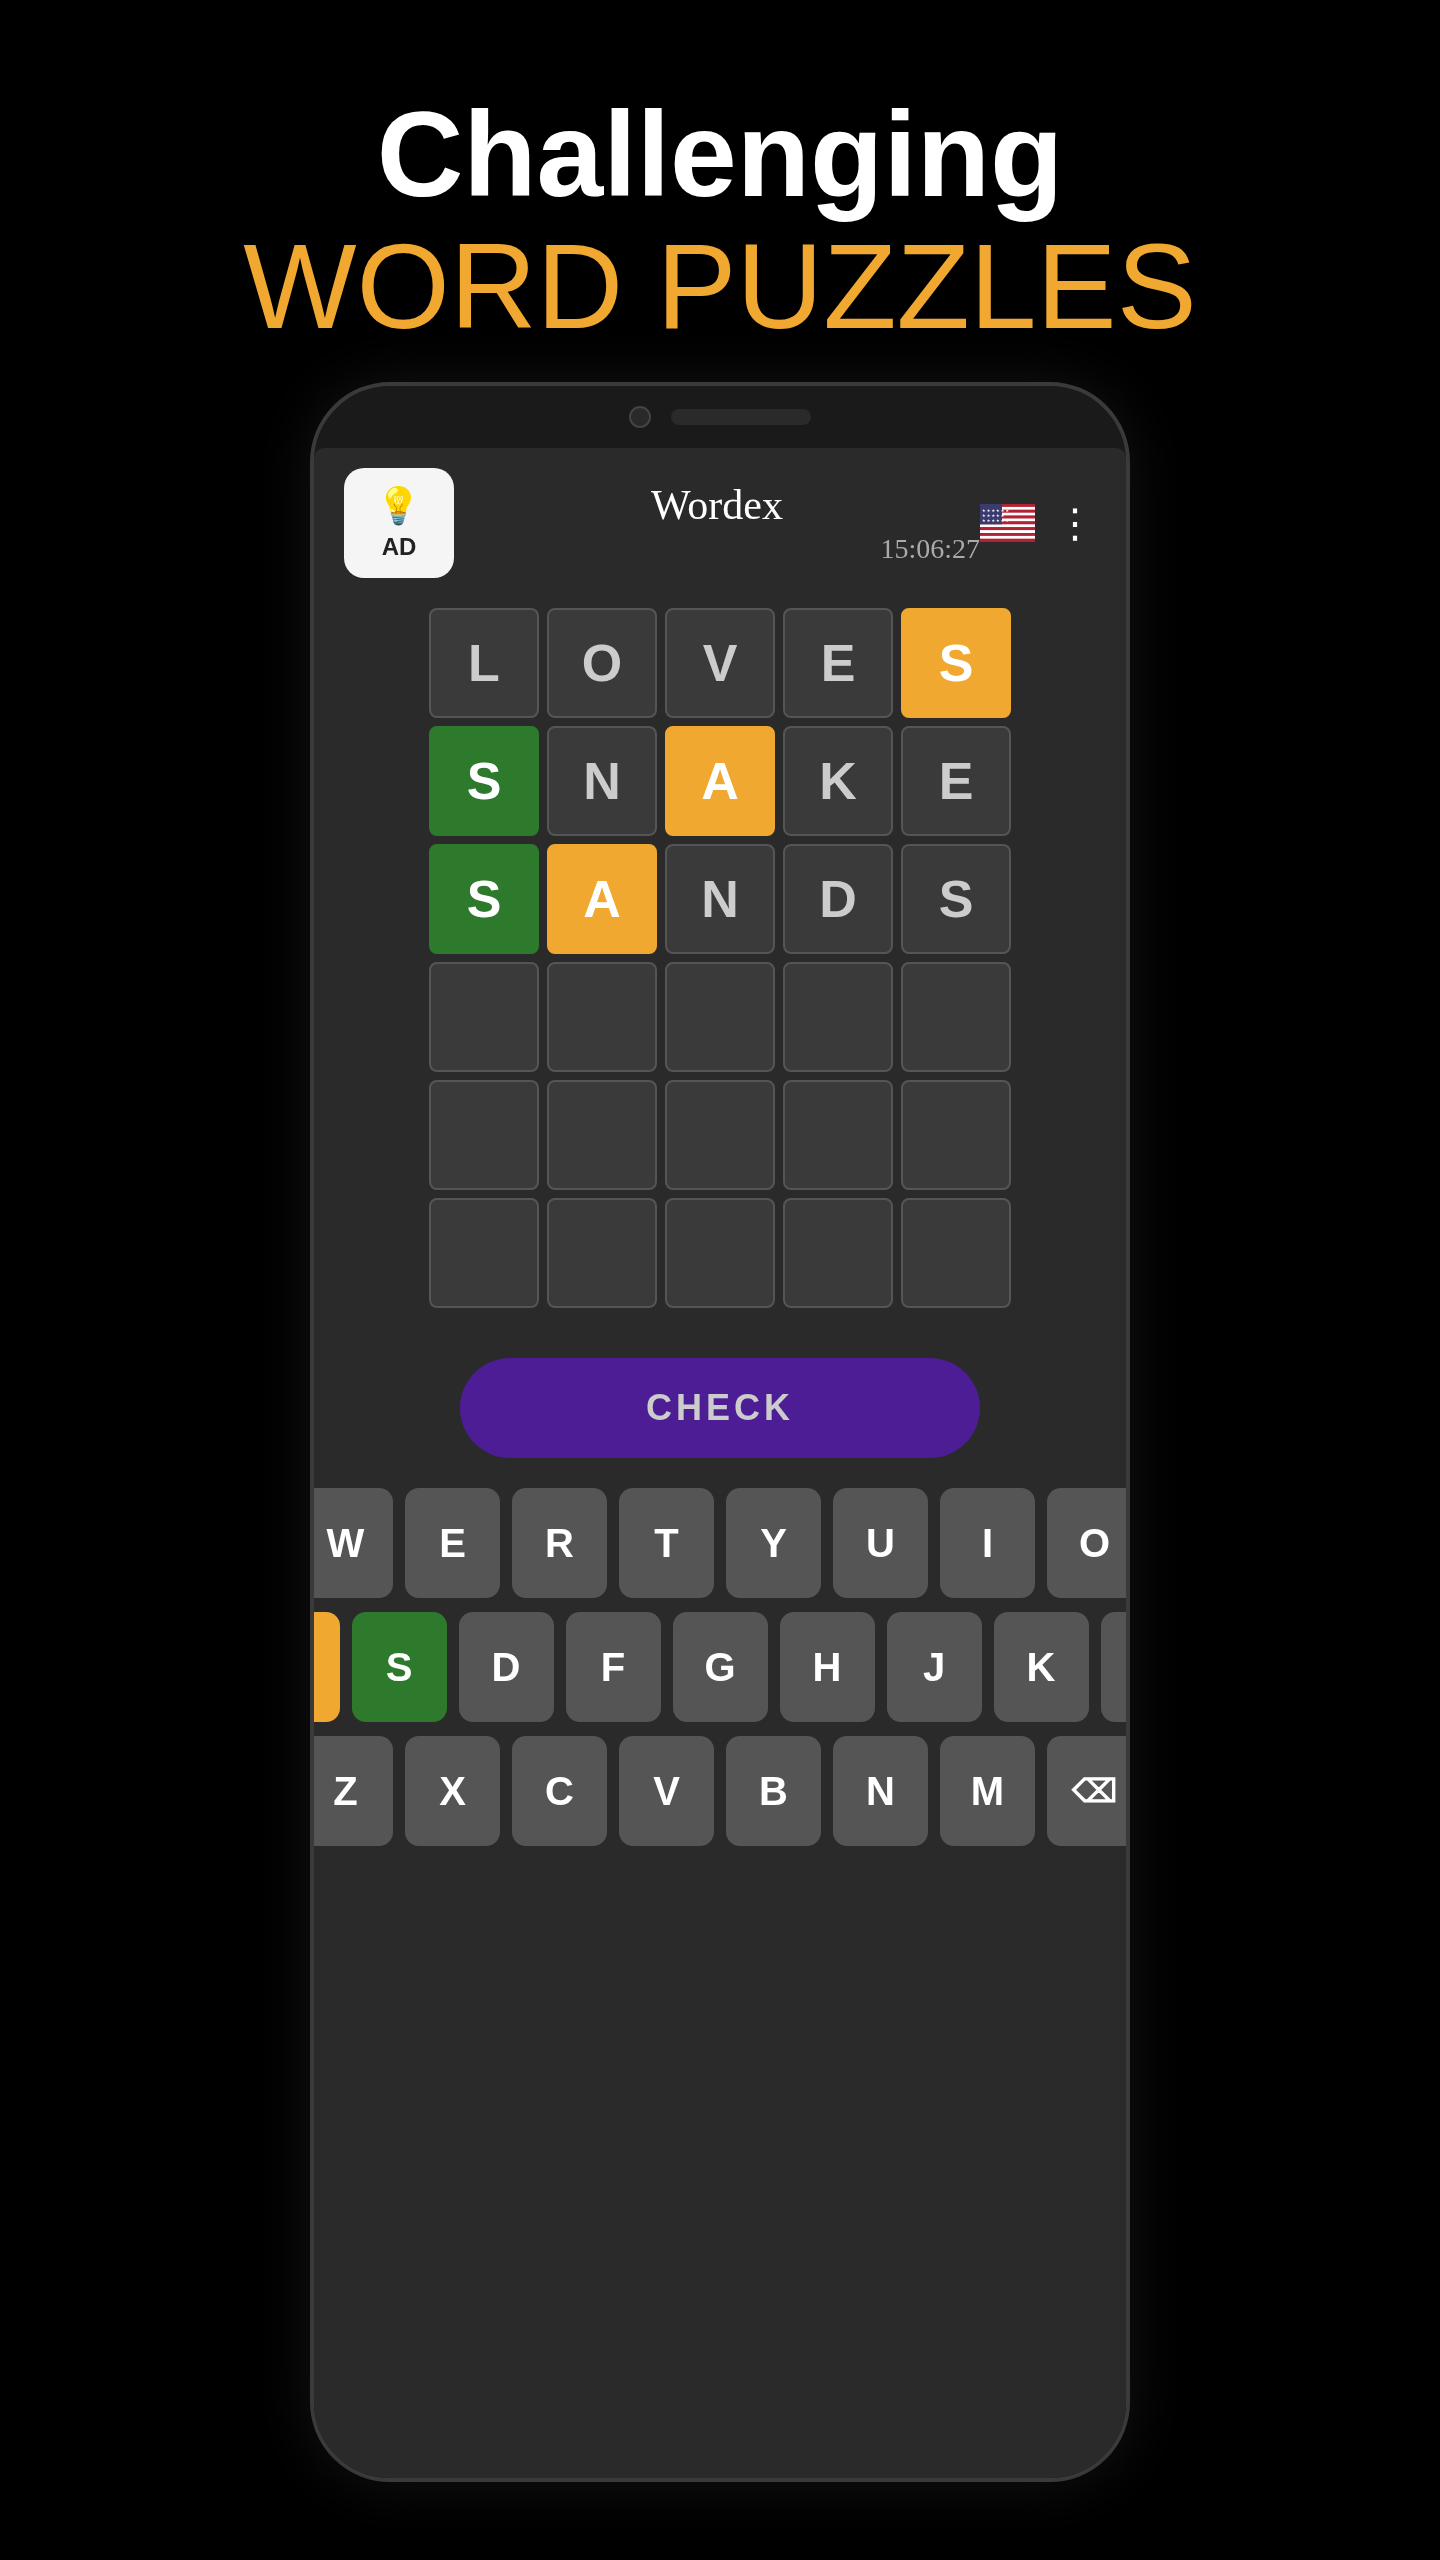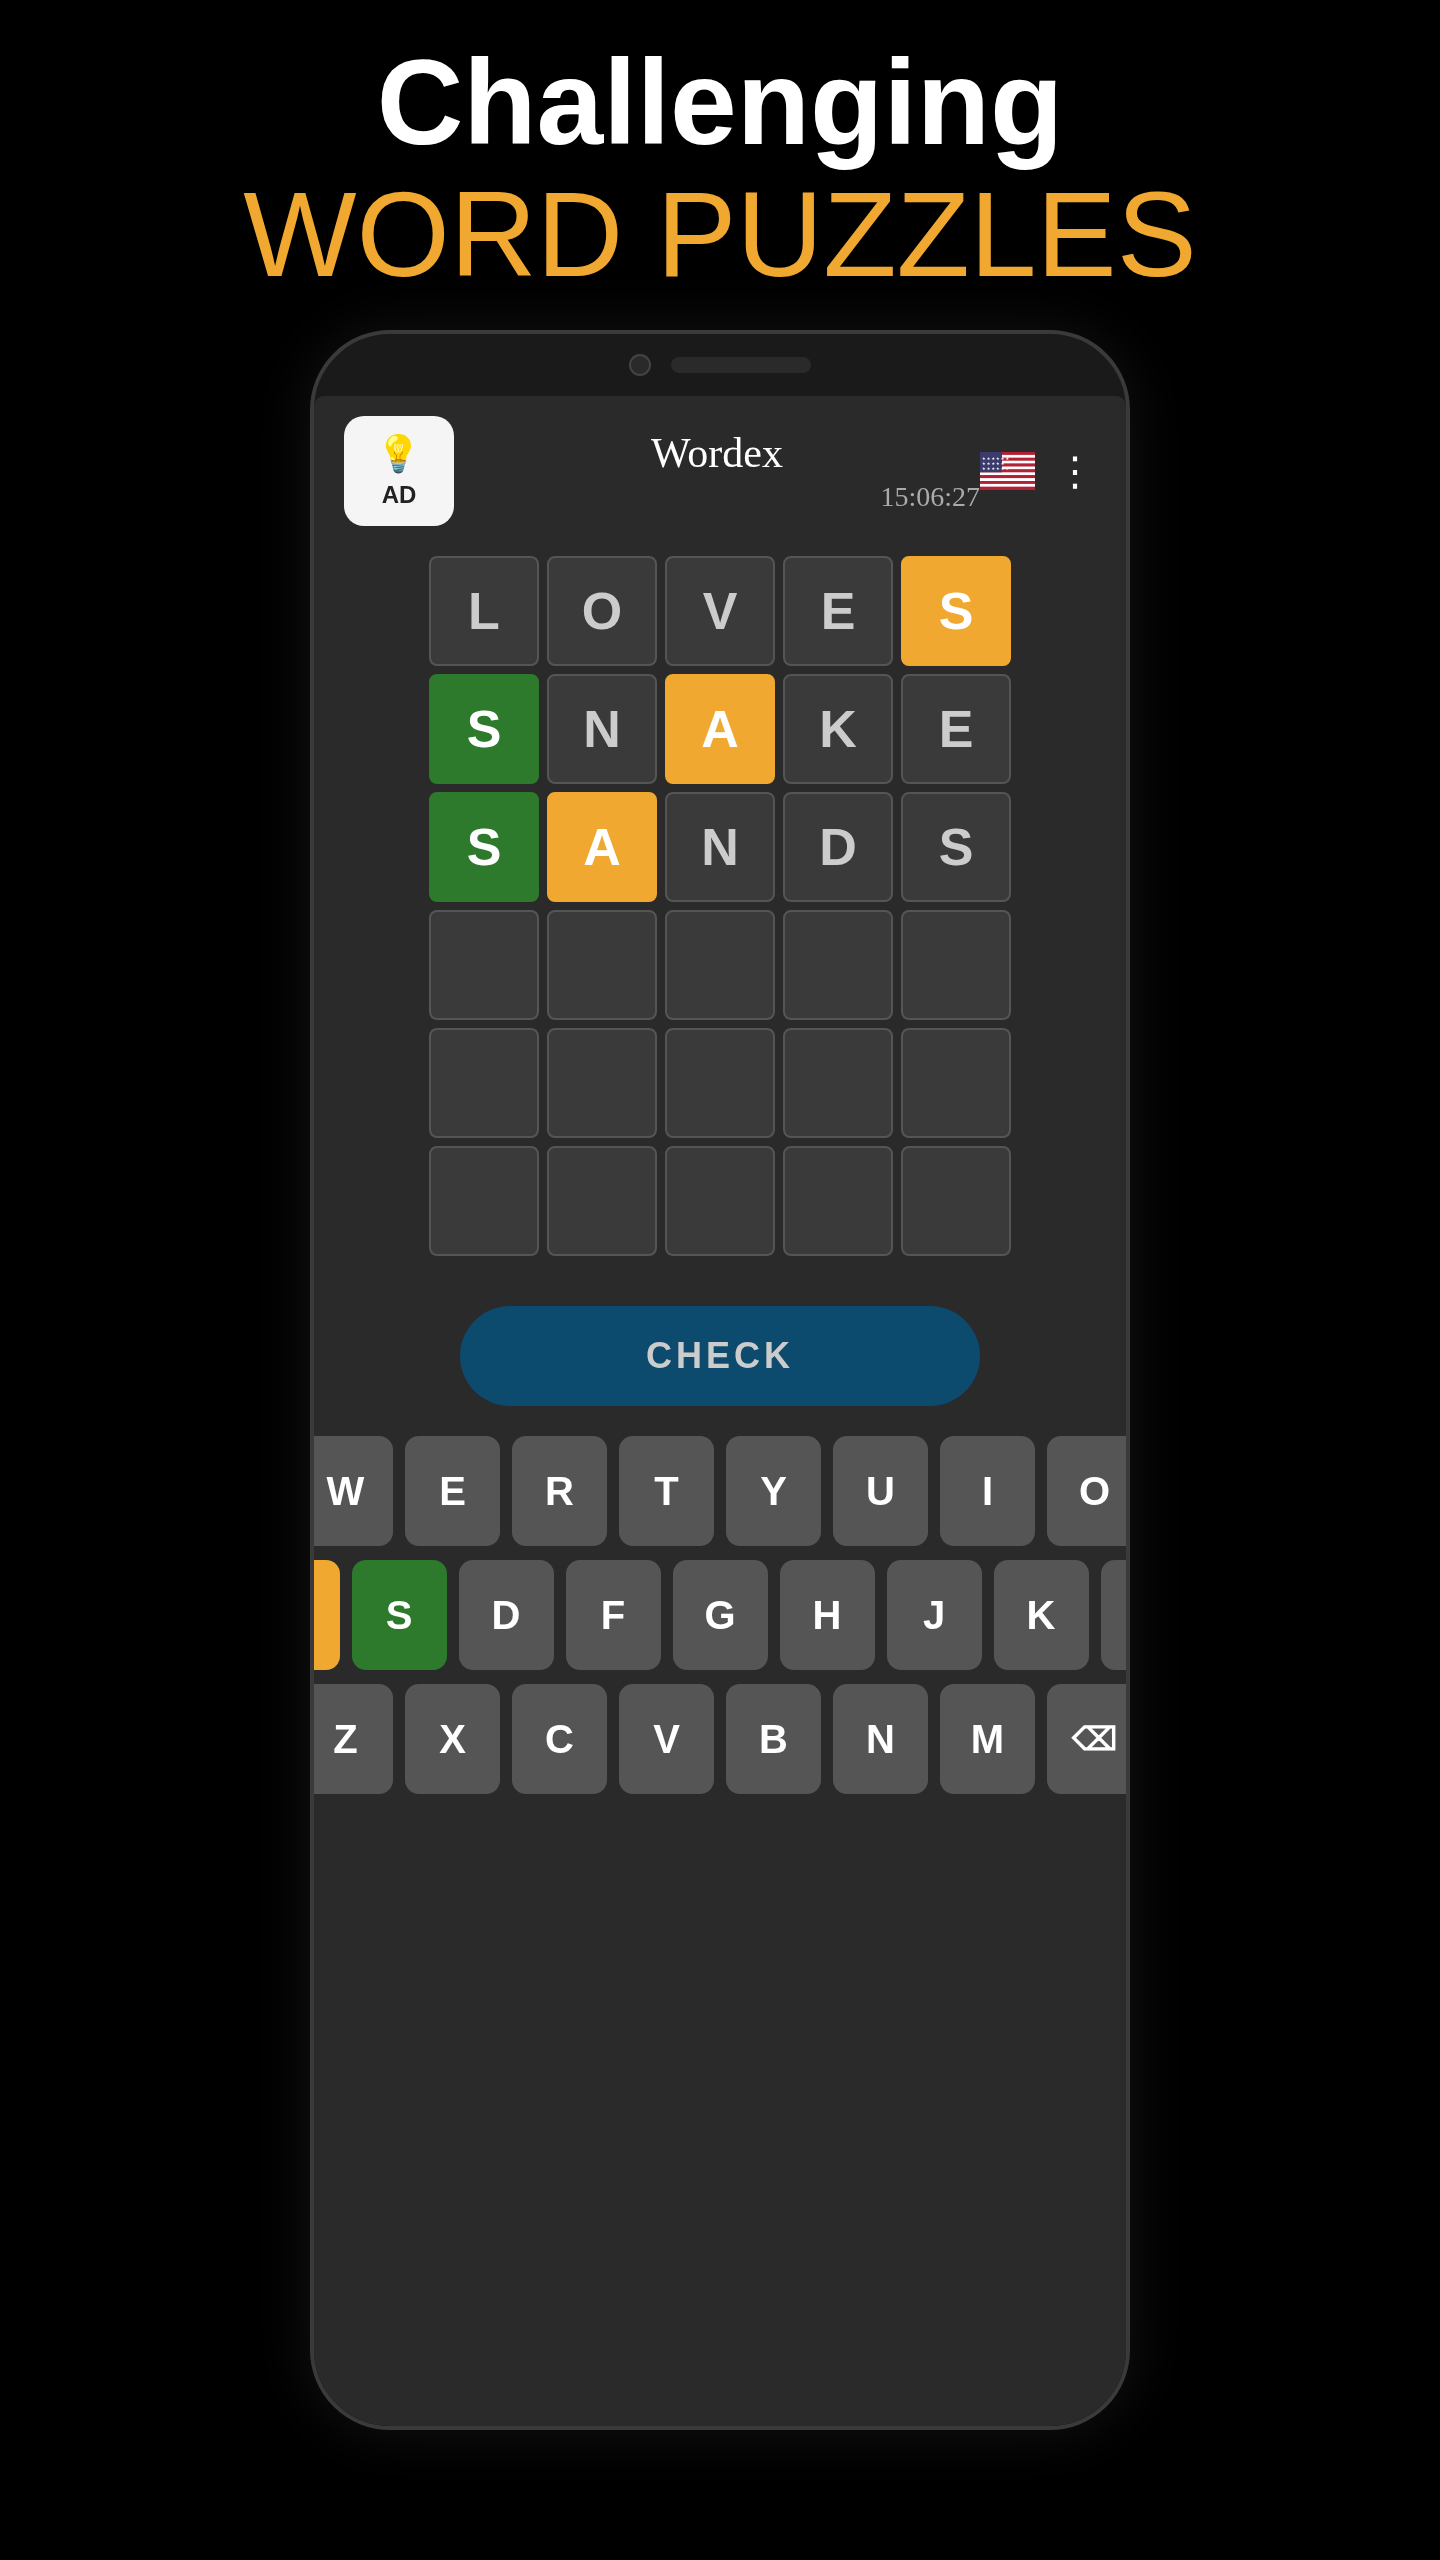--- a/index.html
+++ b/index.html
@@ -10,21 +10,21 @@
       height: 2560px;
       display: flex;
       flex-direction: column;
       align-items: center;
       font-family: 'Arial Black', Arial, sans-serif;
       overflow: hidden;
     }
 
     .headline-area {
       text-align: center;
-      padding-top: 36px;
+      padding-top: 88px;
       margin-bottom: 30px;
     }
 
     .title-challenging {
       color: #fff;
       font-size: 120px;
       font-weight: 900;
       line-height: 1.1;
     }
 
@@ -191,21 +191,21 @@
 
     .cell.empty {
       background: #3a3a3a;
       border: 2px solid #555;
     }
 
     
     .check-btn {
       width: 520px;
       height: 100px;
-      background: #0c4a6e;
+      background: #4c1d95;
       border-radius: 50px;
       display: flex;
       align-items: center;
       justify-content: center;
       color: #ccc;
       font-size: 36px;
       font-weight: 600;
       letter-spacing: 4px;
       cursor: pointer;
       margin: 20px 0 30px;

